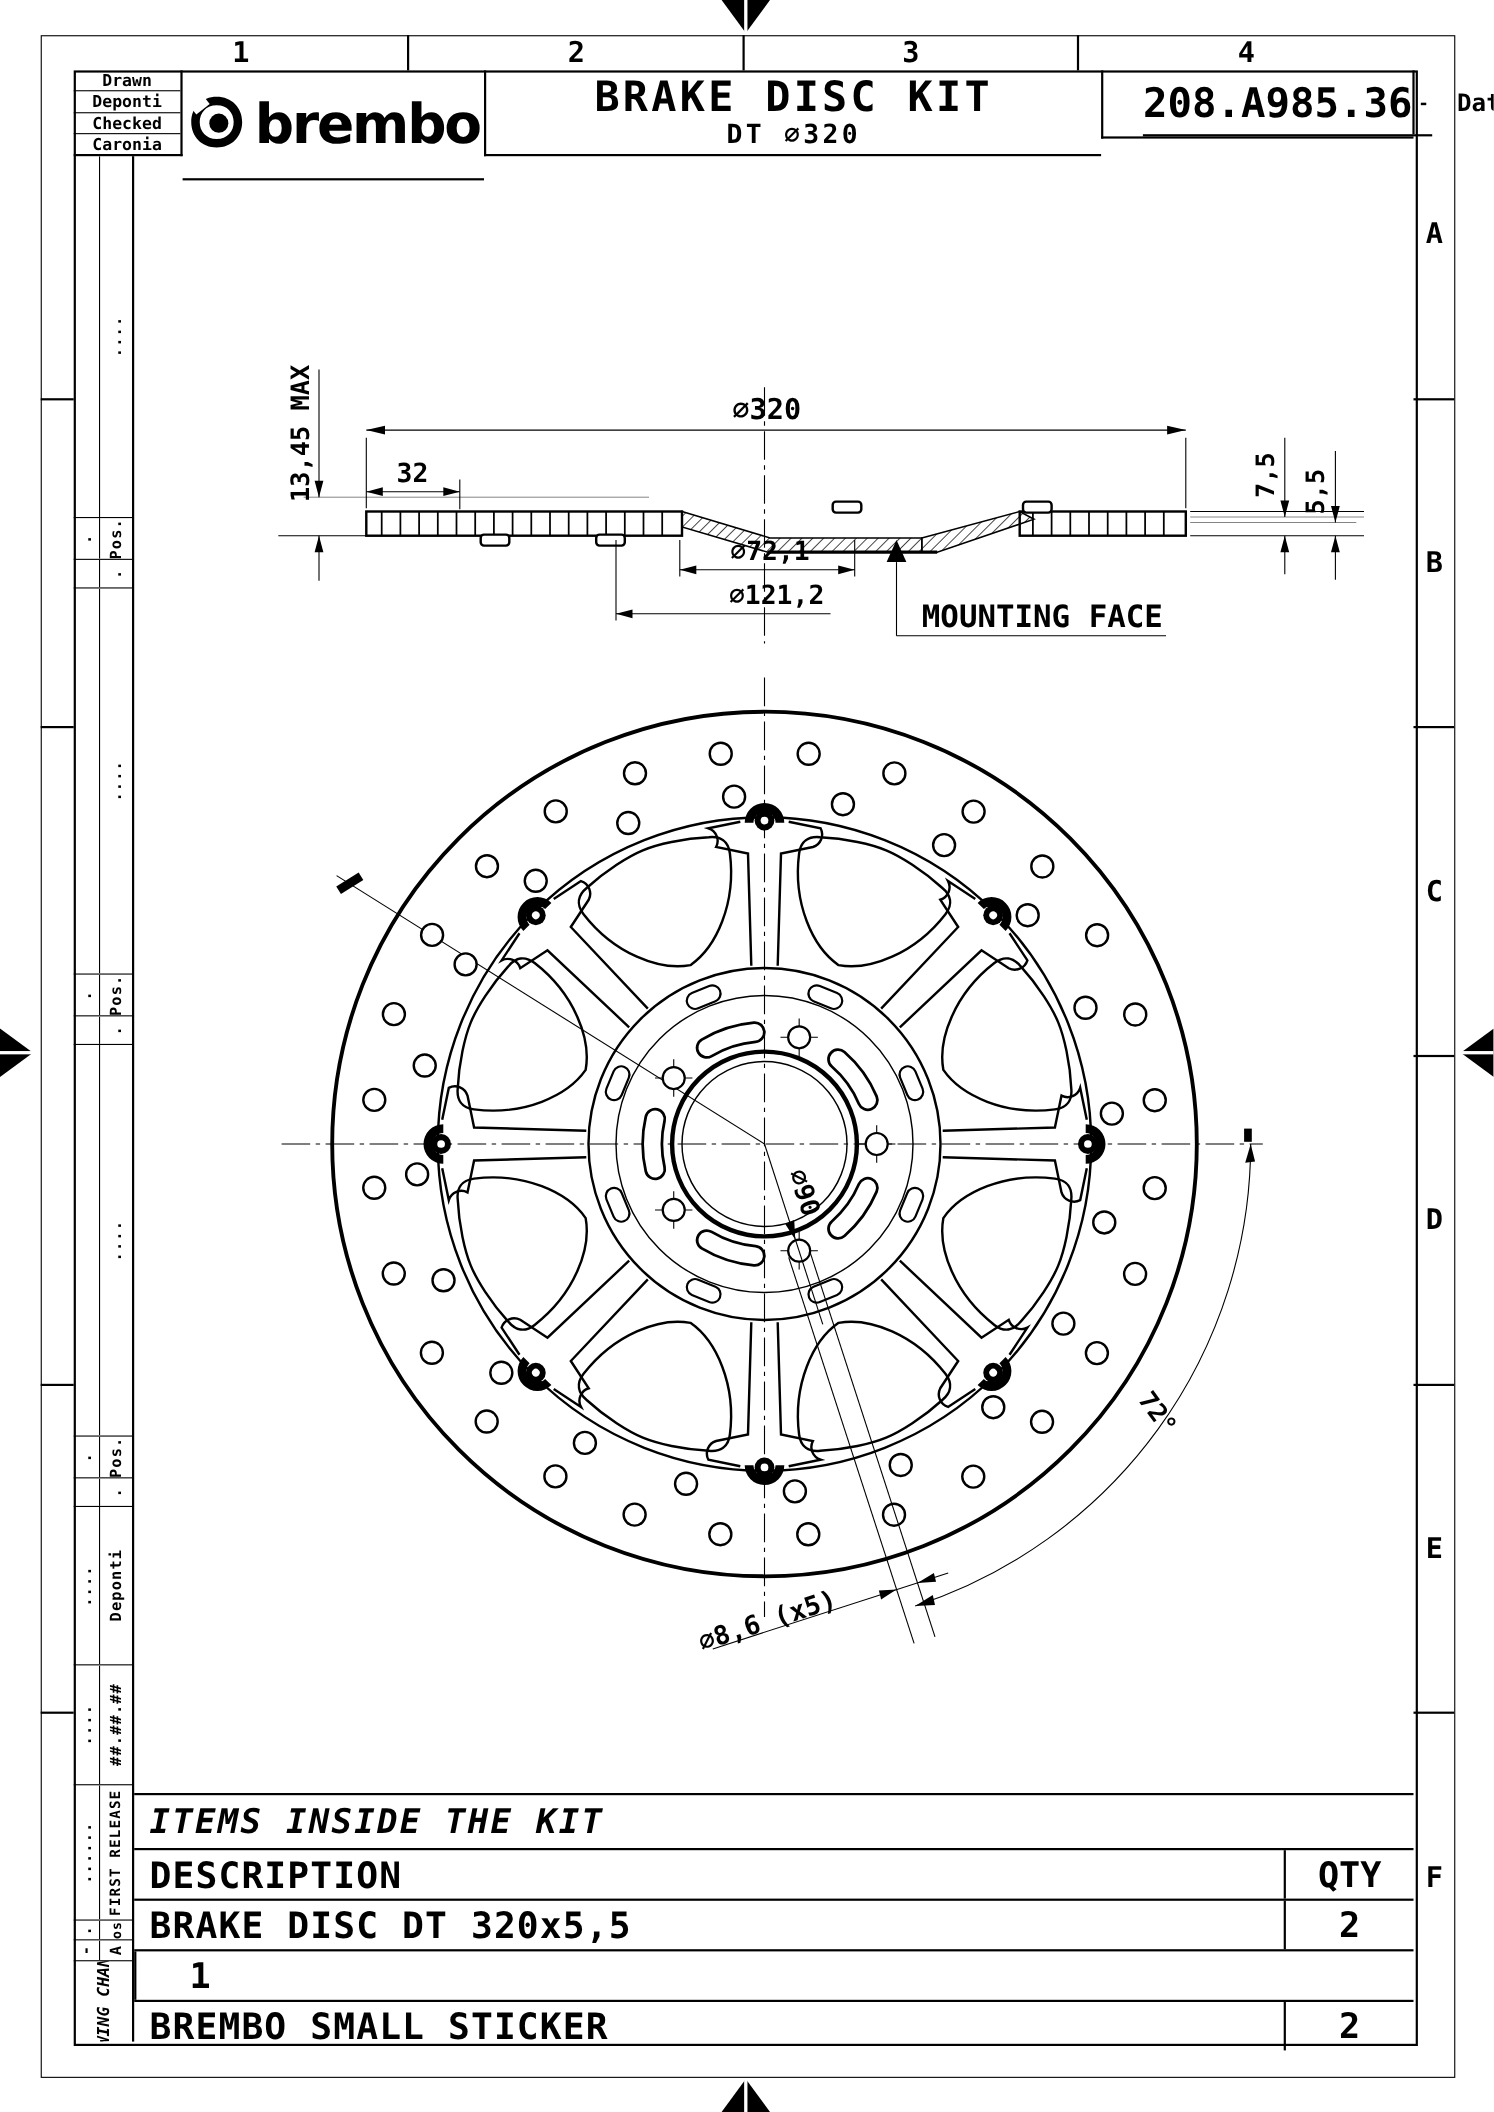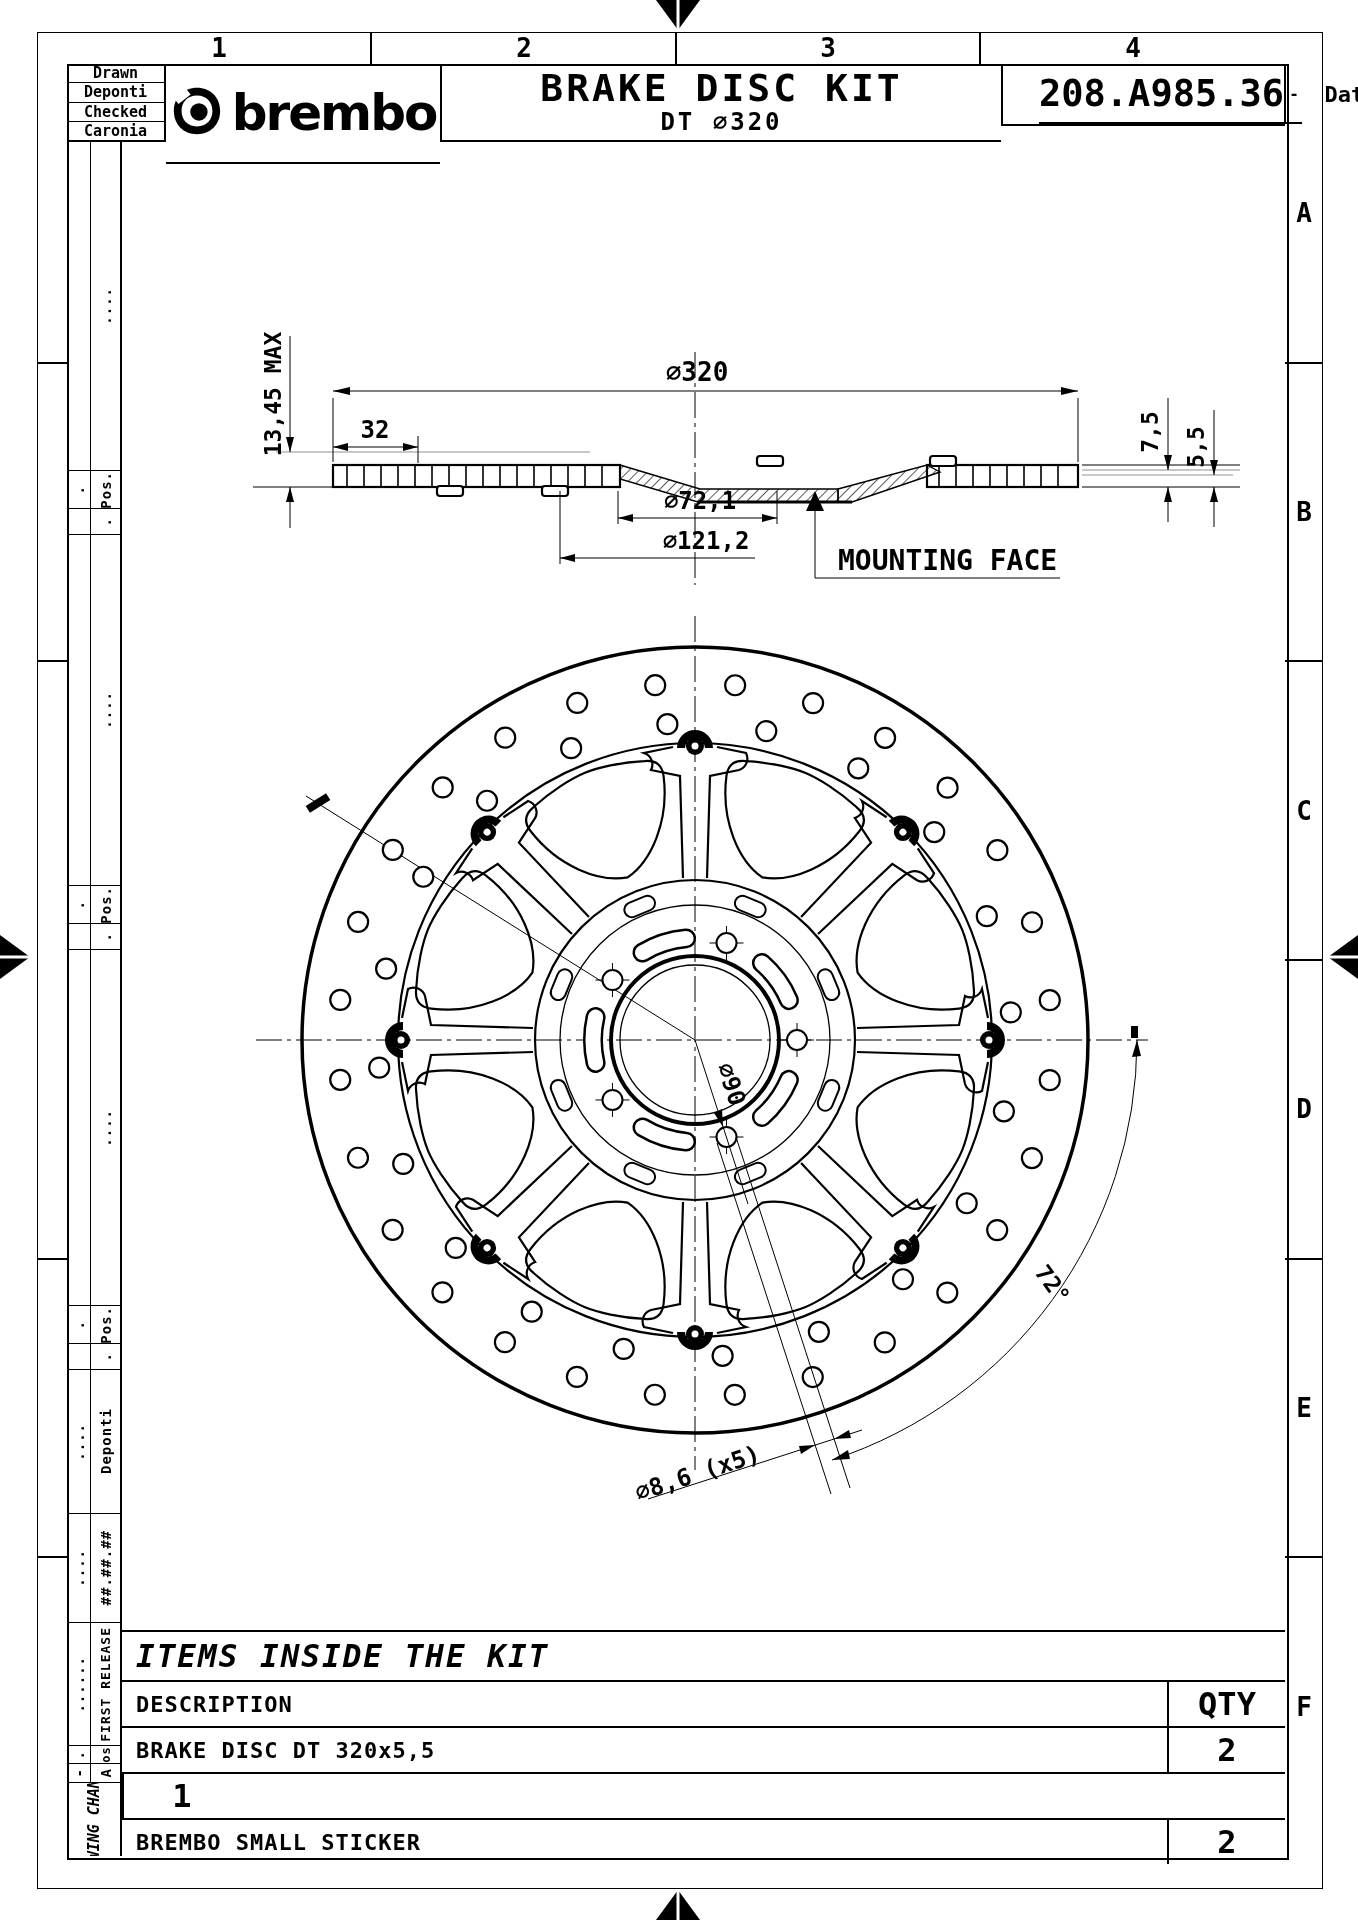--- a/index.html
+++ b/index.html
@@ -43,21 +43,21 @@
   .vtx{writing-mode:vertical-rl;transform:rotate(180deg);font-weight:bold;font-size:14px;letter-spacing:1px;white-space:pre;}
   .dc .vtx{font-size:15px;font-style:italic;letter-spacing:0px;}
   .dc{justify-content:center;align-items:center;display:flex;}
   
   .kit{left:122px;top:1630px;width:1163px;height:226px;box-sizing:border-box;border-top:2px solid #000;
        display:flex;flex-direction:column;font-weight:bold;}
   .krow{display:flex;box-sizing:border-box;border-top:2px solid #000;align-items:center;}
   .krow:first-child{border-top:none;font-style:italic;}
   .ktitle{flex:0 0 48px;font-size:31px;letter-spacing:2px;padding-left:14px;align-items:center;display:flex;}
   .kr{flex:0 0 46px;}
-  .kdesc{flex:1;padding-left:14px;font-size:22px;letter-spacing:1px;}
+  .kdesc{flex:1;padding-left:14px;font-size:33px;letter-spacing:1px;}
   .kqty{flex:0 0 118px;align-self:stretch;border-left:2px solid #000;box-sizing:border-box;
         display:flex;align-items:center;justify-content:center;font-size:32px;}
   
   svg.art{position:absolute;left:0;top:0;width:1358px;height:1920px;}
   svg.art text{font-family:"DejaVu Sans Mono",monospace;font-weight:bold;fill:#000;}
   .oln{fill:#fff;stroke:#000;stroke-width:2.2;}
   .oln-n{fill:none;stroke:#000;stroke-width:2.2;}
   .oln2{fill:#fff;stroke:#000;stroke-width:2;}
   .thin{stroke:#000;stroke-width:1;fill:none;}
   .thin2{stroke:#000;stroke-width:0.8;fill:none;opacity:0.55;}

